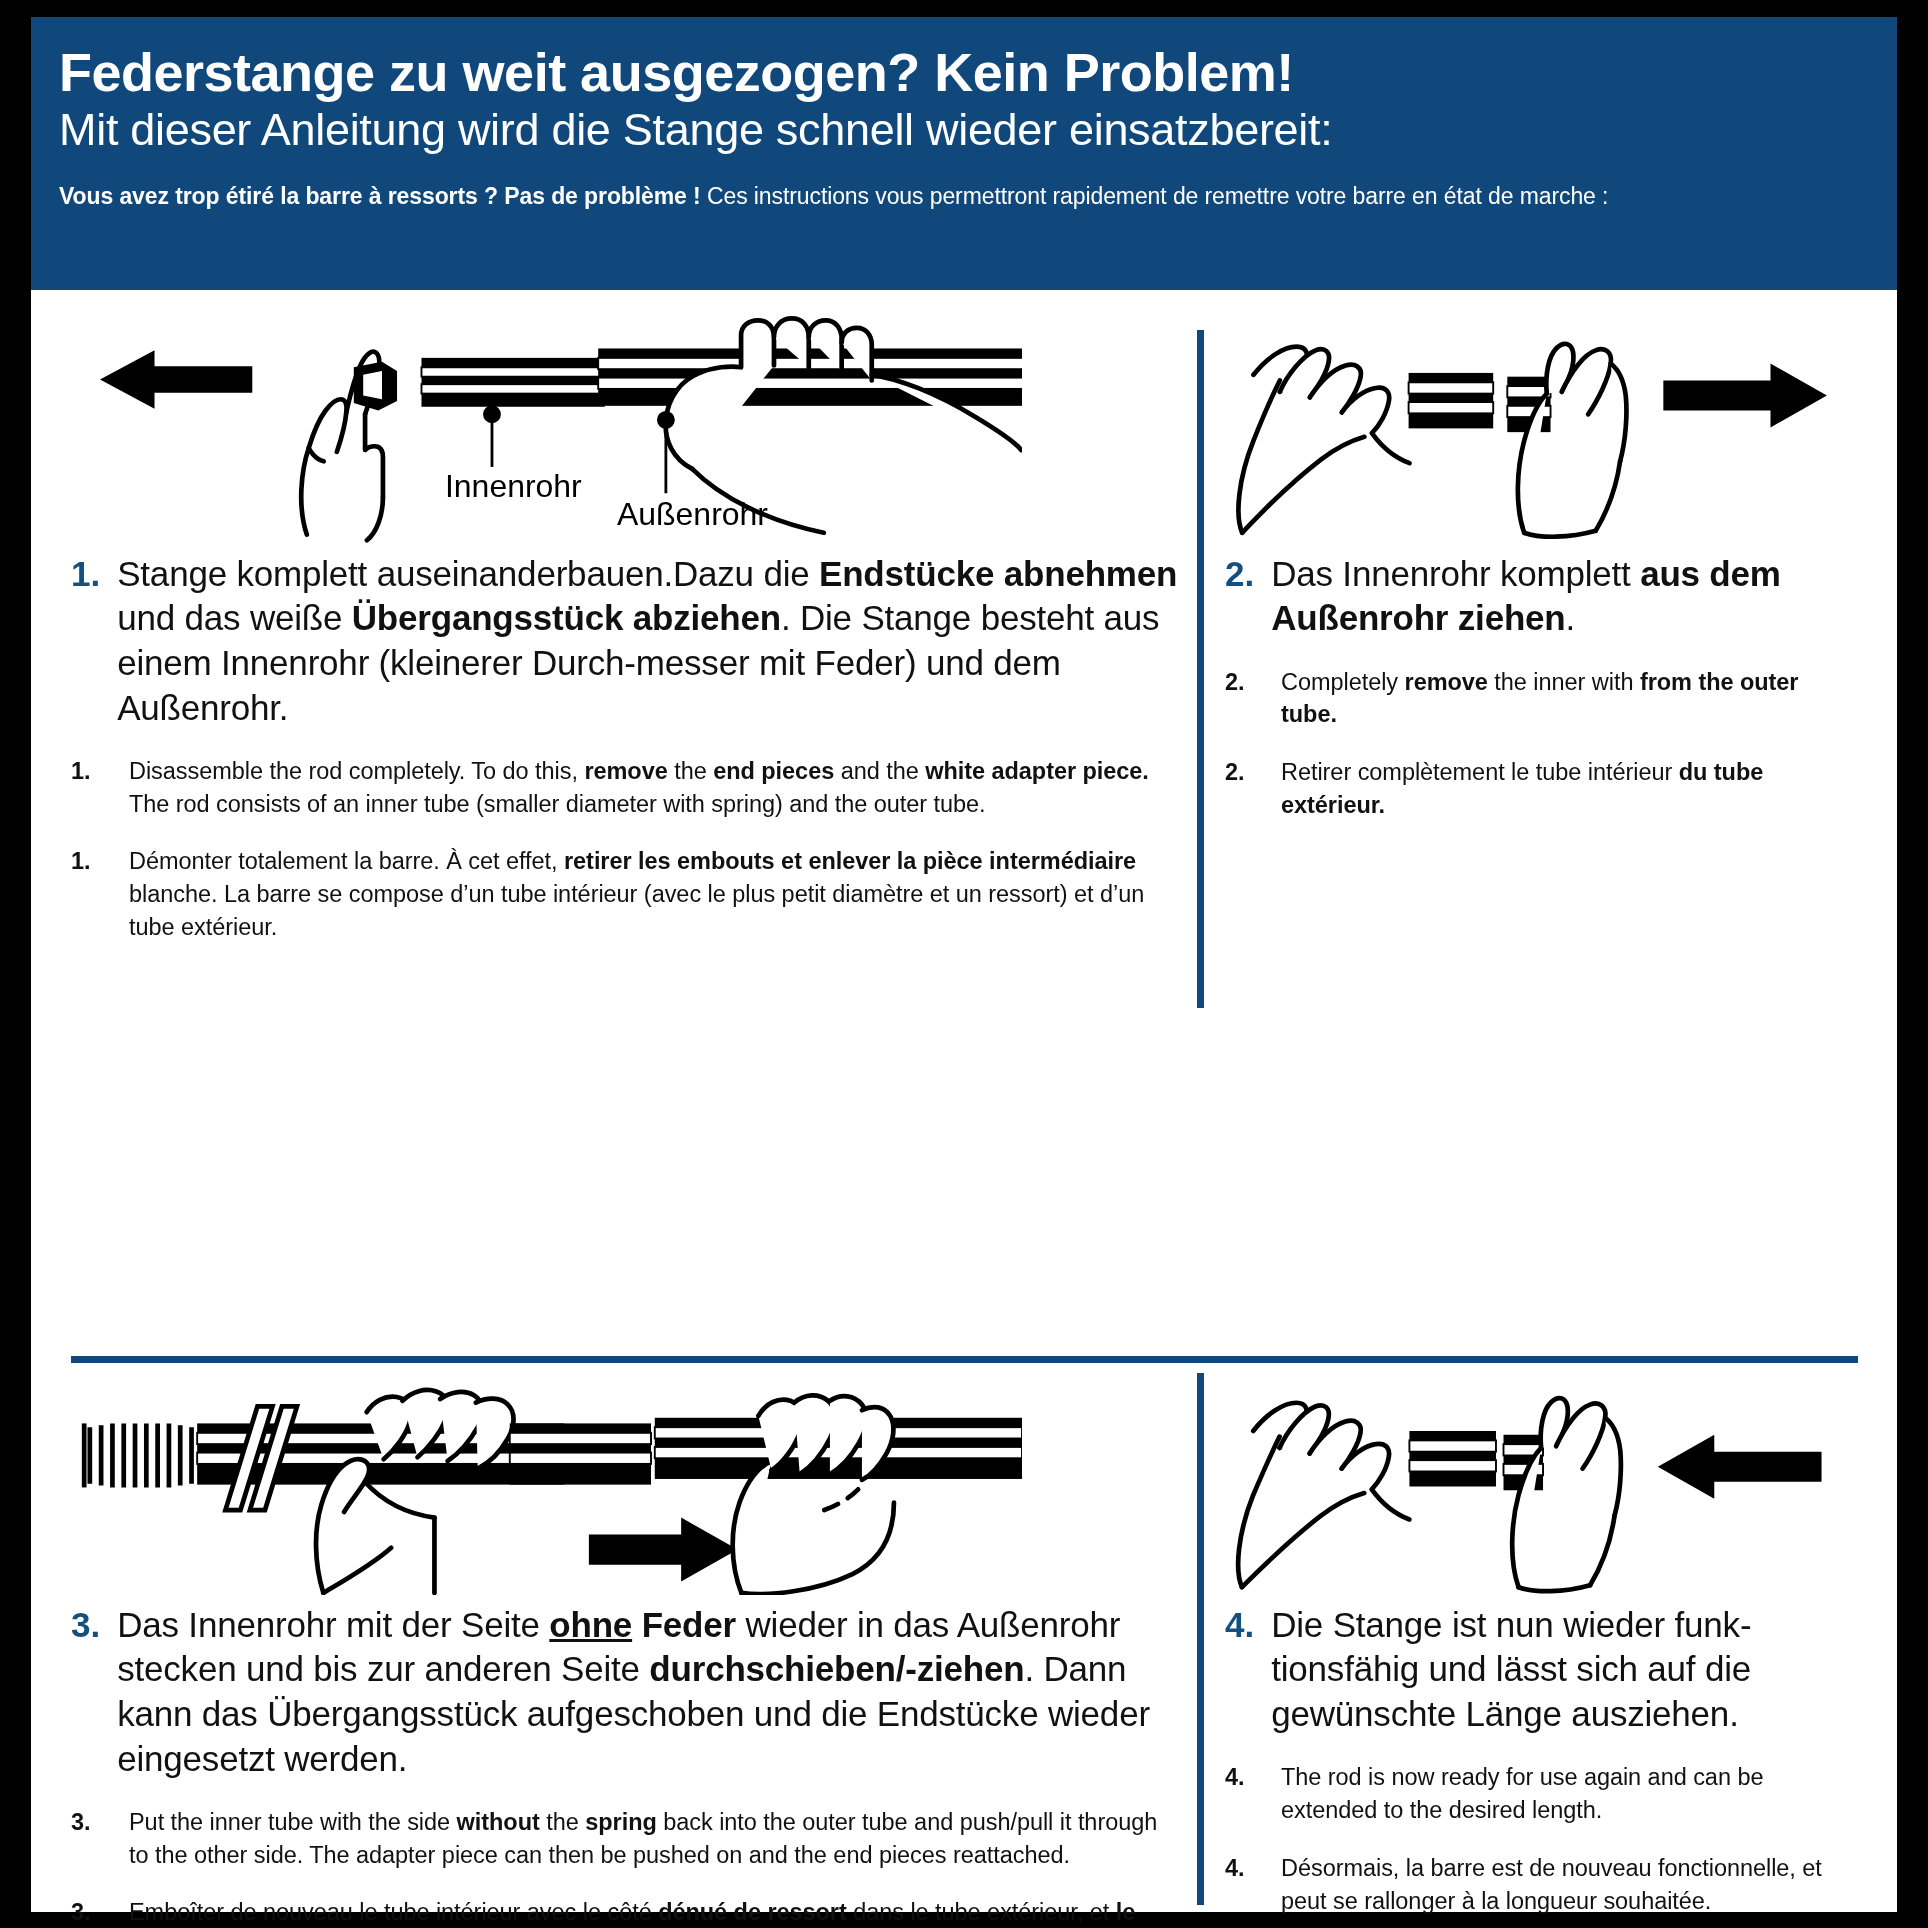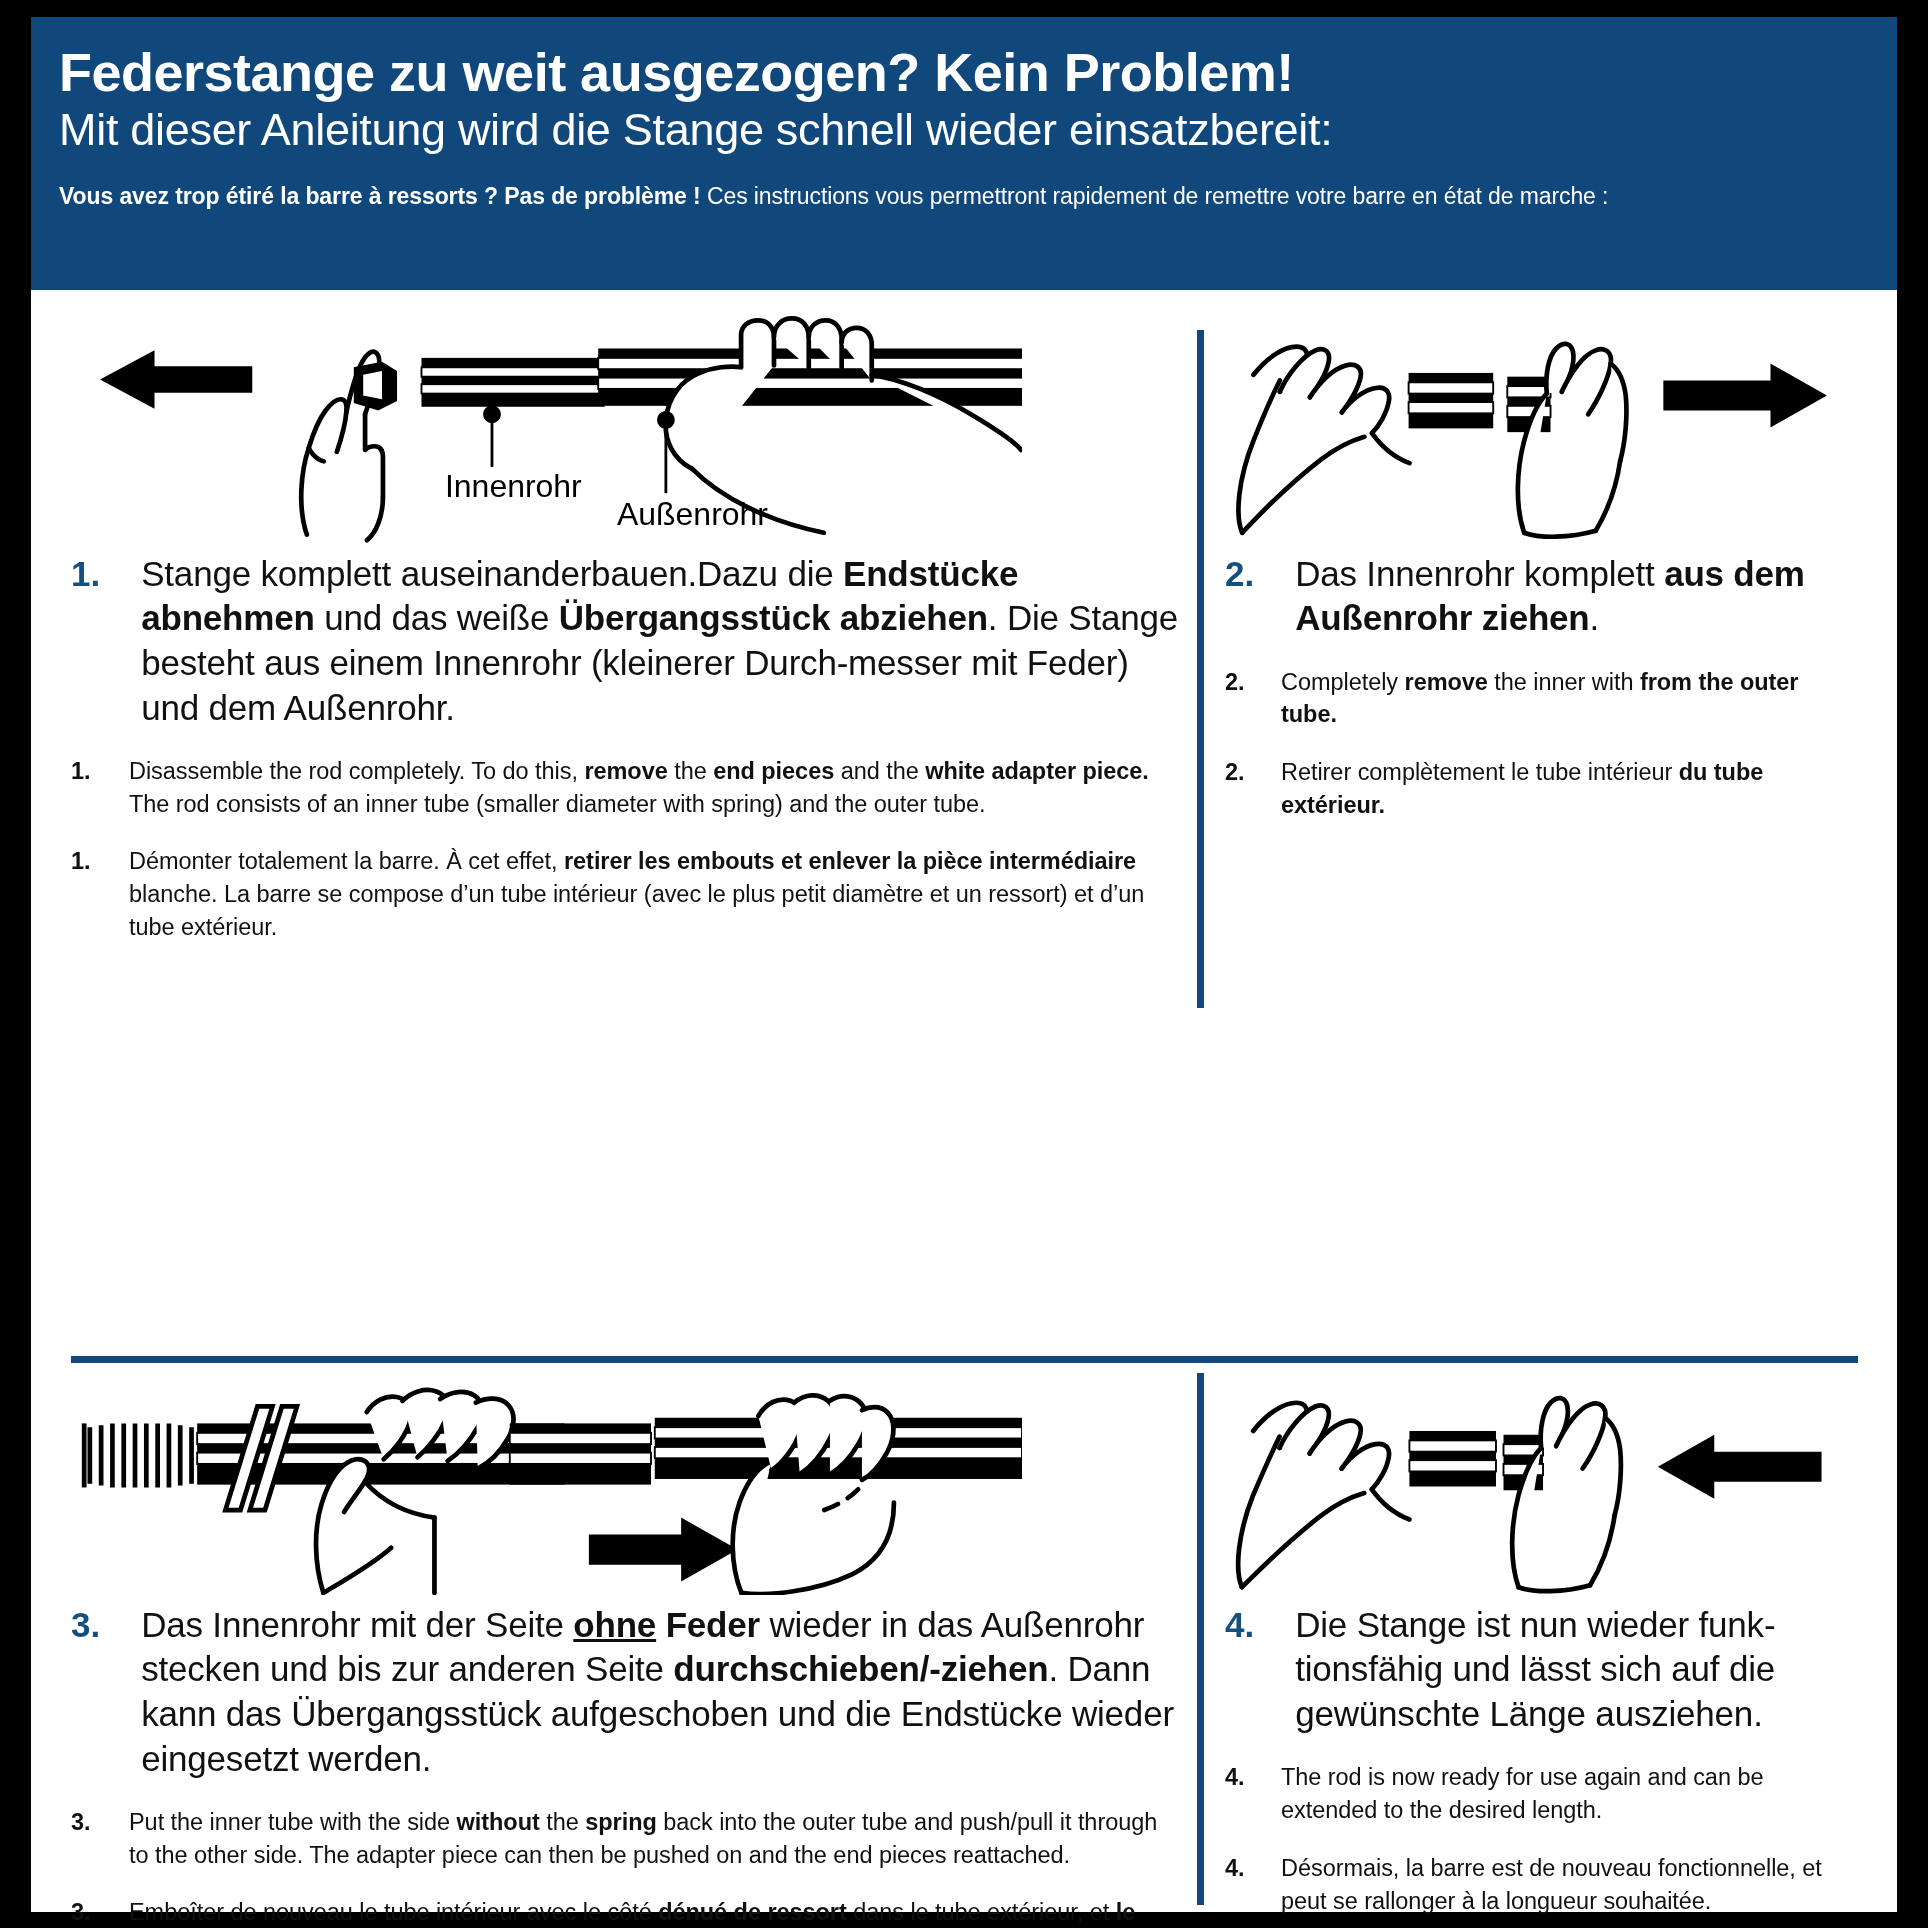--- a/index.html
+++ b/index.html
@@ -95,21 +95,20 @@
     font-size:35px;
     line-height:1.28;
     flex:0 0 auto;
     padding-right:17px;
   }
   .step-text{
     color:#111111;
     font-size:35px;
     line-height:1.28;
     letter-spacing:-0.2px;
-    margin-left:24px;
   }
   .step-text b{font-weight:bold;}
   .step-text u{text-decoration:underline;}
 
   .step-sub{
     display:flex;
     margin-top:24.5px;
   }
   .sub-num{
     color:#111111;

